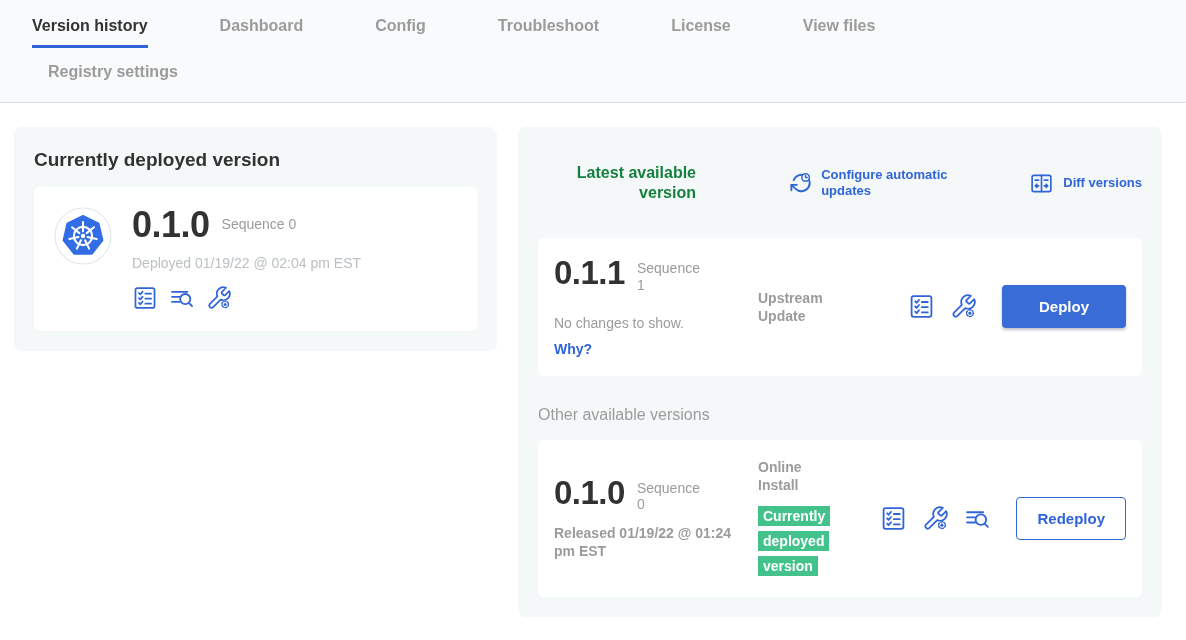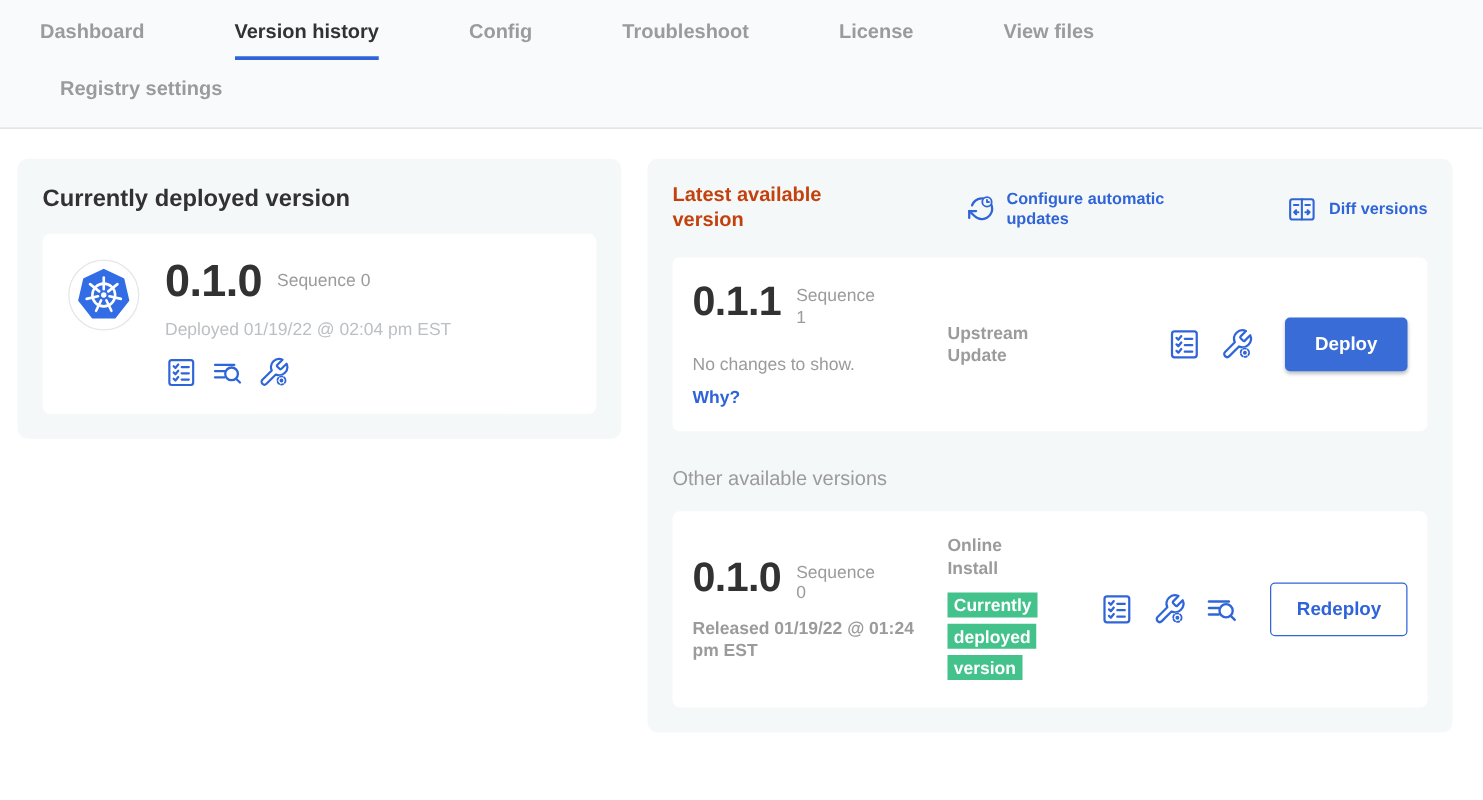--- a/index.html
+++ b/index.html
@@ -42,21 +42,21 @@
   .ver-num { font-size:36px; font-weight:700; color:#323232; line-height:1; letter-spacing:-0.5px; }
   .seq { font-size:14px; color:#9b9b9b; margin-left:12px; margin-top:9px; line-height:1.2; }
   .dep-date { margin:12px 0 0; font-size:14px; color:#bac0c4; }
   .icon-row { margin-top:14px; display:flex; gap:11px; align-items:center; }
   .icon-btn { color:#3065d8; display:inline-flex; cursor:pointer; }
   .icon-btn svg { display:block; }
 
   
   .right-card { flex:1; padding:20px; }
   .latest-header { display:flex; justify-content:space-between; align-items:center; margin-bottom:18px; }
-  .latest-header h3 { margin:0; width:142px; font-size:16px; font-weight:700; color:#c2410c; line-height:1.3; }
+  .latest-header h3 { margin:16px; width:142px; font-size:16px; font-weight:700; color:#15803d; line-height:1.3;text-align:right; }
   .hdr-link { display:flex; align-items:center; gap:9px; color:#3065d8; cursor:pointer; }
   .hdr-link .lbl { font-size:13px; font-weight:700; line-height:1.25; }
   .w72 { max-width:72px; } .w130 { max-width:130px; } .nowrap { white-space:nowrap; }
 
   .version-row { padding:18px 16px; display:flex; align-items:center; }
   .v-left { width:192px; flex:none; }
   .ver-num-sm { font-size:33px; }
   .seq-wrap { width:72px; margin-top:4px; }
   .released { margin:11px 0 0; font-size:14px; font-weight:600; color:#9b9b9b; line-height:1.3; max-width:182px; }
   .nochanges { margin:21px 0 0; font-size:14px; color:#9b9b9b; }
@@ -68,21 +68,21 @@
     background:#44c28c; color:#ffffff; font-size:14px; font-weight:700;
     padding:2px 5px;
     -webkit-box-decoration-break:clone; box-decoration-break:clone;
   }
   .v-right { margin-left:auto; display:flex; align-items:center; gap:15px; }
   .btn {
     font-family:inherit; font-size:15px; font-weight:700;
     border-radius:4px; cursor:pointer; line-height:1;
   }
   .btn-primary {
-    background:#3a6cd8; color:#fff; border:0; padding:14px 24px;
+    background:#3a6cd8; color:#fff; border:0; padding:14px 37px;
     margin-left:10px; box-shadow:0 2px 3px rgba(40,50,70,.3);
   }
   .btn-secondary {
     background:#fff; color:#2e63d9; border:1px solid #3065d8;
     padding:13px 20px; margin-left:10px;
   }
   .other-title { margin:30px 0 16px; font-size:16px; font-weight:400; color:#9b9b9b; }
 </style>
 </head>
 <body>
@@ -143,22 +143,22 @@
         <line x1="26" y1="32.1" x2="22.1" y2="40.2"></line>
         <line x1="23.6" y1="29" x2="14.8" y2="31"></line>
         <line x1="24.5" y1="25.2" x2="17.4" y2="19.6"></line>
       </g>
       <circle cx="28" cy="28" r="2.1" fill="#ffffff"></circle>
     </g>
   </defs>
 </svg>
 
 <nav class="nav">
+  <div class="tab active"><span class="tab-label">Version history</span></div>
   <div class="tab"><span class="tab-label">Dashboard</span></div>
-  <div class="tab active"><span class="tab-label">Version history</span></div>
   <div class="tab"><span class="tab-label">Config</span></div>
   <div class="tab"><span class="tab-label">Troubleshoot</span></div>
   <div class="tab"><span class="tab-label">License</span></div>
   <div class="tab"><span class="tab-label">View files</span></div>
   <div class="nav-break"></div>
   <div class="tab"><span class="tab-label">Registry settings</span></div>
 </nav>
 
 <div class="main">
 

